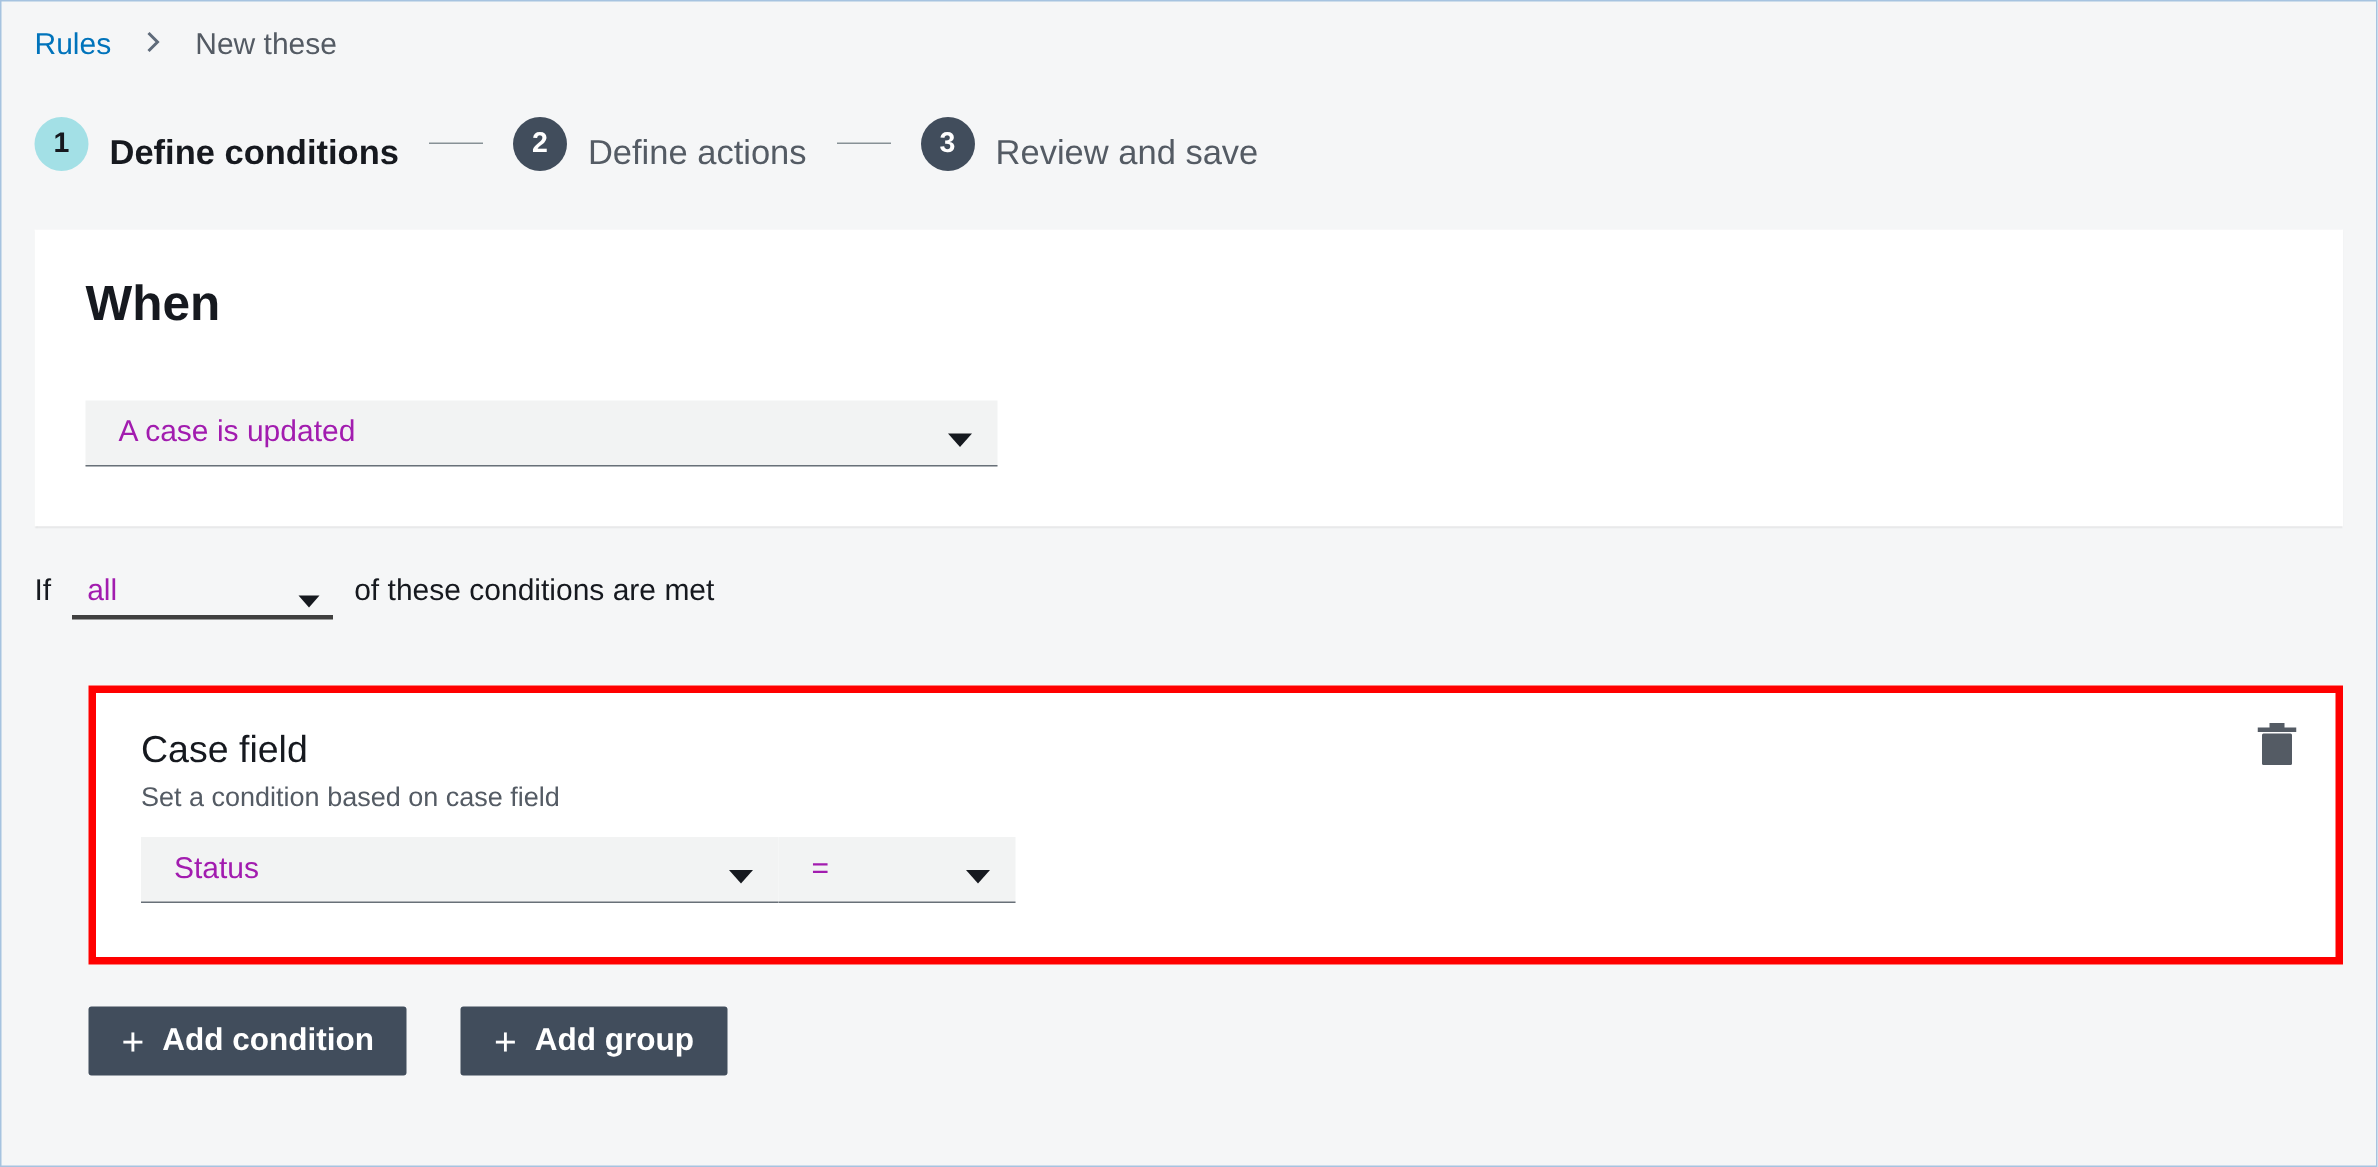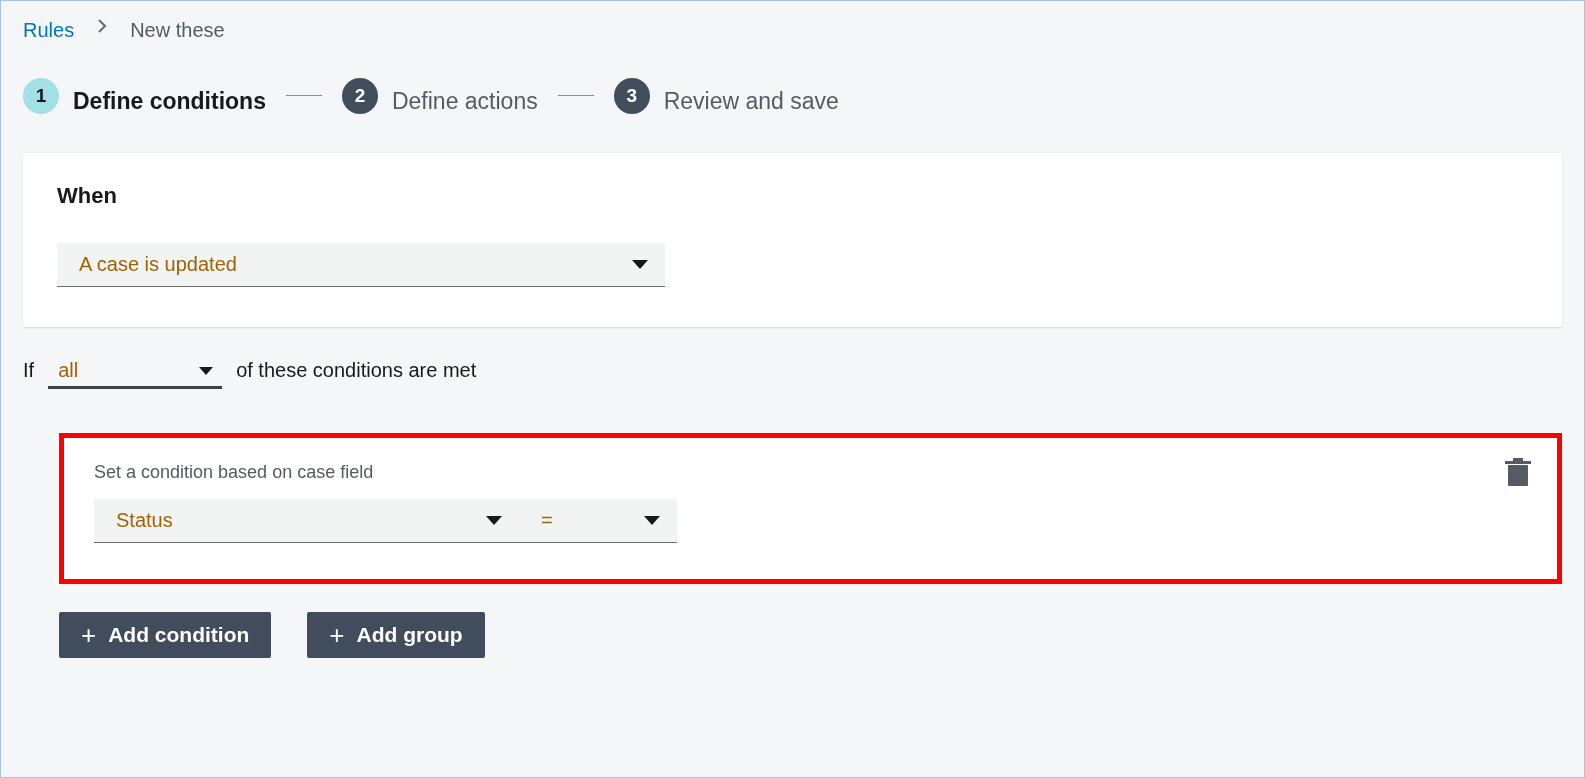--- a/index.html
+++ b/index.html
@@ -12,21 +12,21 @@
     width: 1585px;
     height: 778px;
     padding: 0;
   }
   .page {
     padding: 18px 22px 22px 22px;
   }
   
   .breadcrumb {
     display: flex;
-    align-items: flex-start;
+    align-items: center;
     gap: 23px;
     font-size: 20px;
     margin-bottom: 34px;
   }
   .breadcrumb a {
     color: #0073bb;
     text-decoration: none;
   }
   .breadcrumb .chevron {
     color: #5f6b7a;
@@ -79,35 +79,35 @@
   }
   
   .card {
     background: #fff;
     border-radius: 0;
     box-shadow: 0 1px 1px rgba(0,0,0,0.08), 0 0 1px rgba(0,0,0,0.15);
     padding: 30px 34px 40px 34px;
     margin-bottom: 28px;
   }
   .card h2 {
-    font-size: 22px;
-    font-weight: 700;
-    margin-bottom: 34px;
+    font-size: 33px;
+    font-weight: 700;
+    margin-bottom: 46px;
   }
   
   .dropdown {
     display: inline-flex;
-    align-items: center;
+    align-items: flex-end;
     justify-content: space-between;
     background: #f2f3f3;
     border: none;
     border-bottom: 1px solid #687078;
     padding: 10px 16px 10px 22px;
     font-size: 20px;
-    color: #a16207;
+    color: #a21caf;
     cursor: pointer;
     min-width: 90px;
   }
   .dropdown.large { width: 608px; }
   .dropdown.med   { width: 425px; }
   .dropdown.sm    { width: 158px; }
   .dropdown .caret svg { display:block; }
   .dropdown.inline {
     background: transparent;
     border: none;
@@ -240,20 +240,21 @@
 
   <div class="condition-wrap">
     <div class="condition">
       <div class="trash">
         <svg width="26" height="30" viewBox="0 0 26 30">
           <rect x="3" y="7" width="20" height="21" rx="1" fill="#545b64"></rect>
           <rect x="0" y="3" width="26" height="3" fill="#545b64"></rect>
           <rect x="8" y="0" width="10" height="4" fill="#545b64"></rect>
         </svg>
       </div>
+      <h3>Case field</h3>
       <div class="sub">Set a condition based on case field</div>
       <div class="cond-row">
         <div class="dropdown med">
           <span>Status</span>
           <span class="caret">
             <svg width="18" height="12" viewBox="0 0 18 12">
                 <path d="M1 1 L9 10 L17 1" fill="#16191f"></path>
               </svg>
           </span>
         </div>

